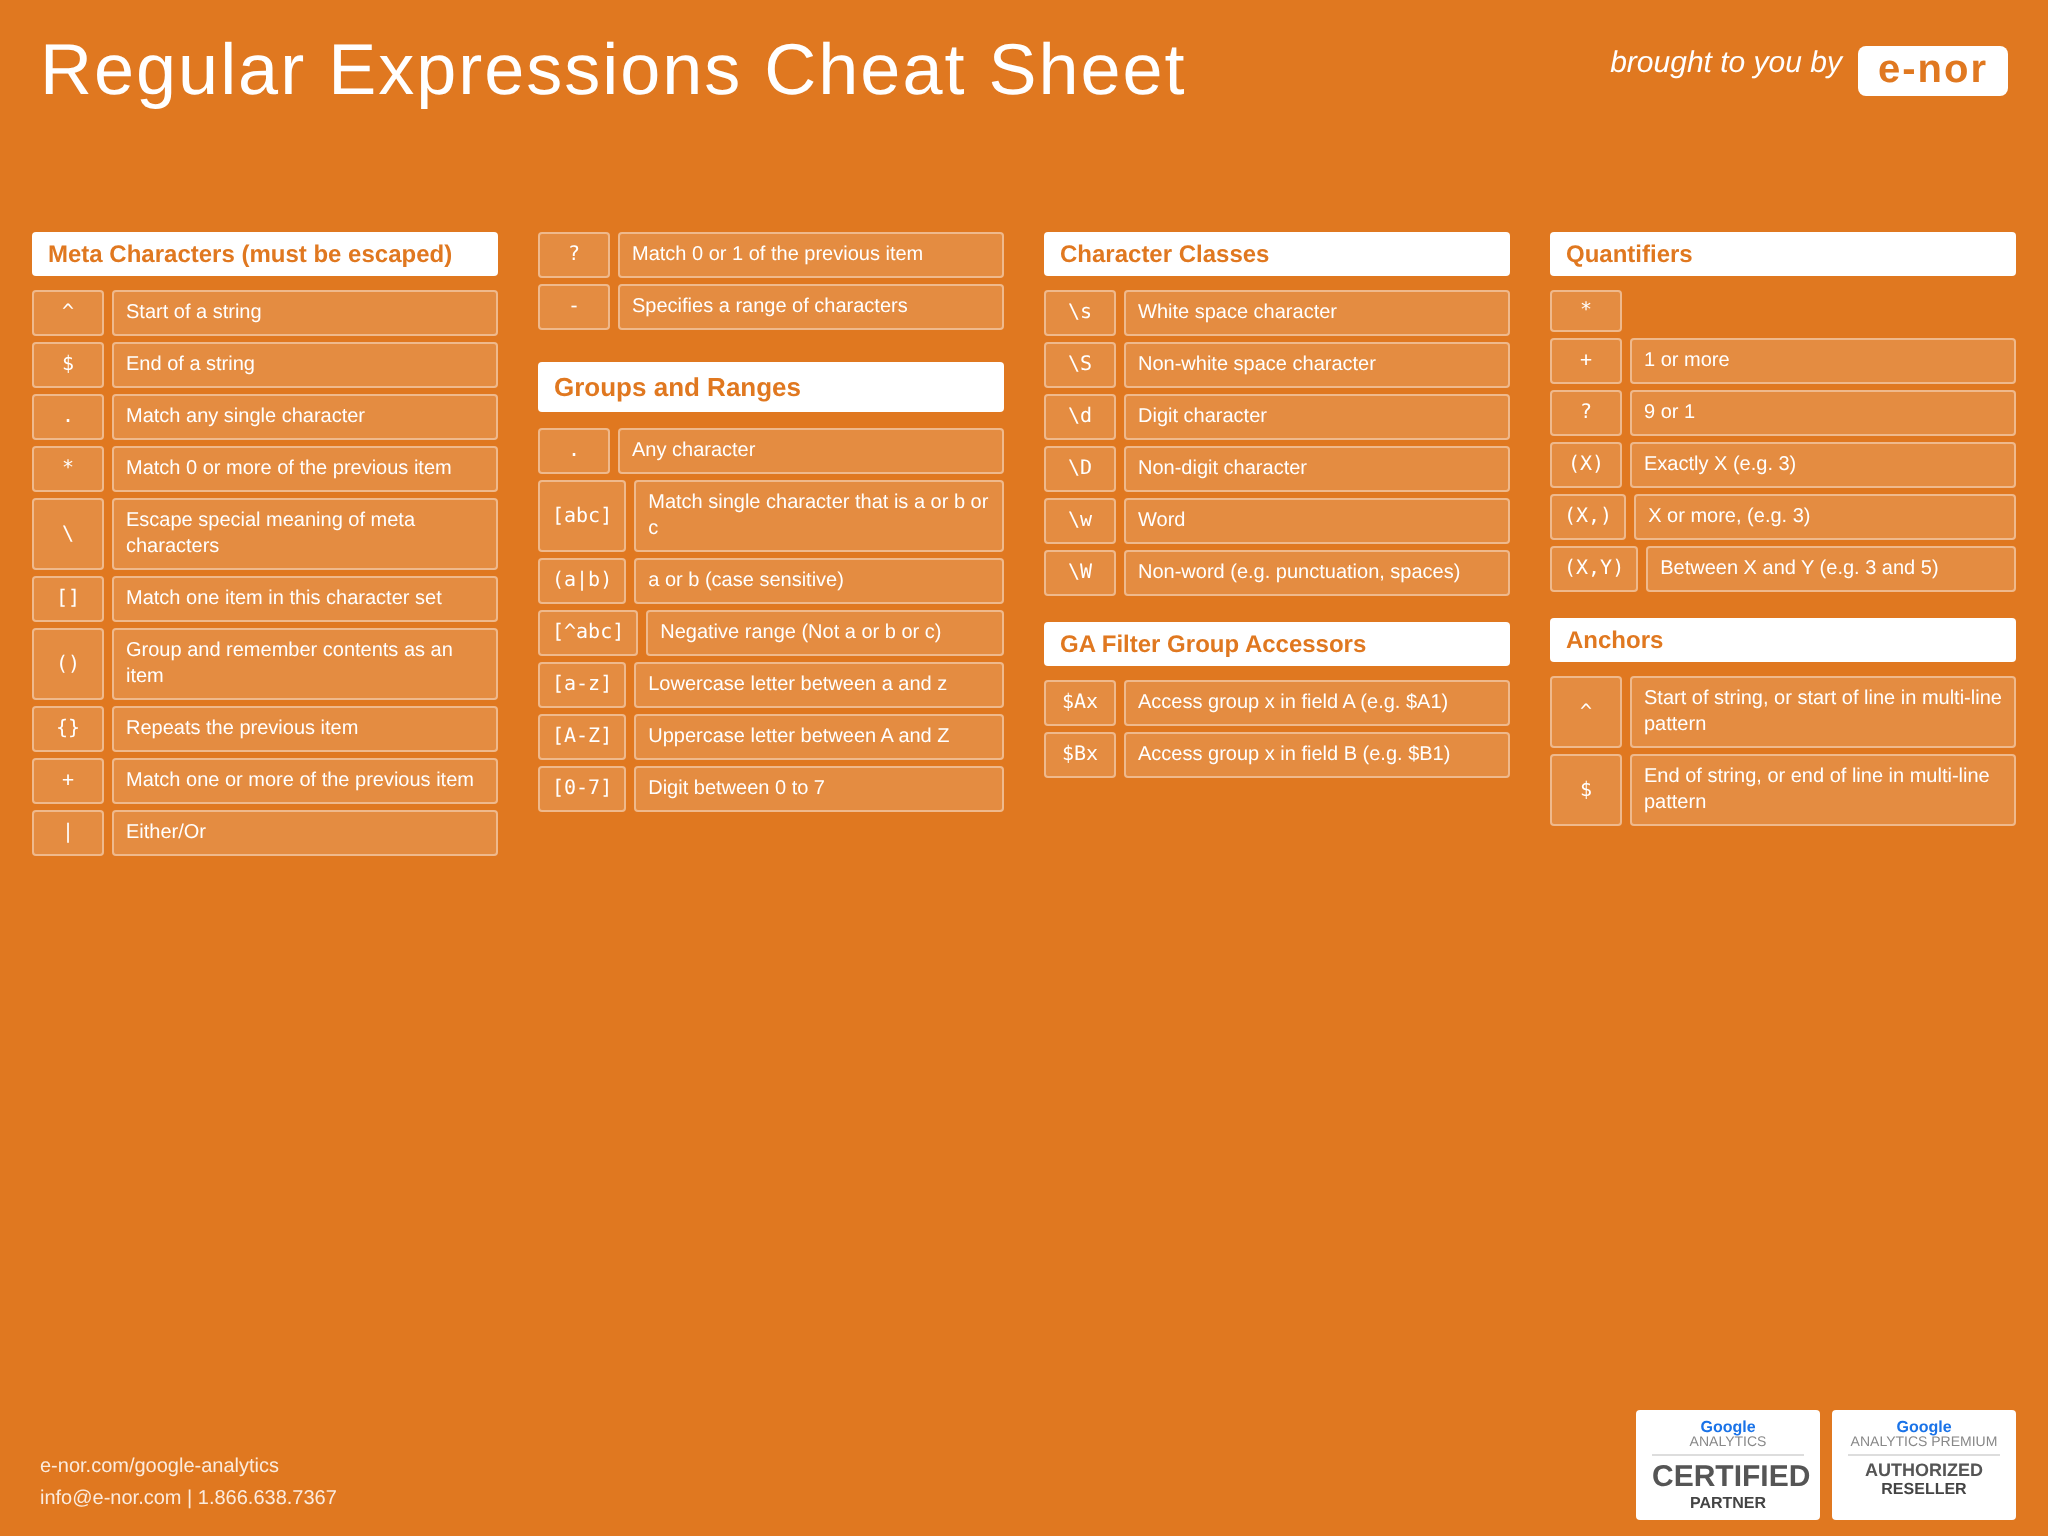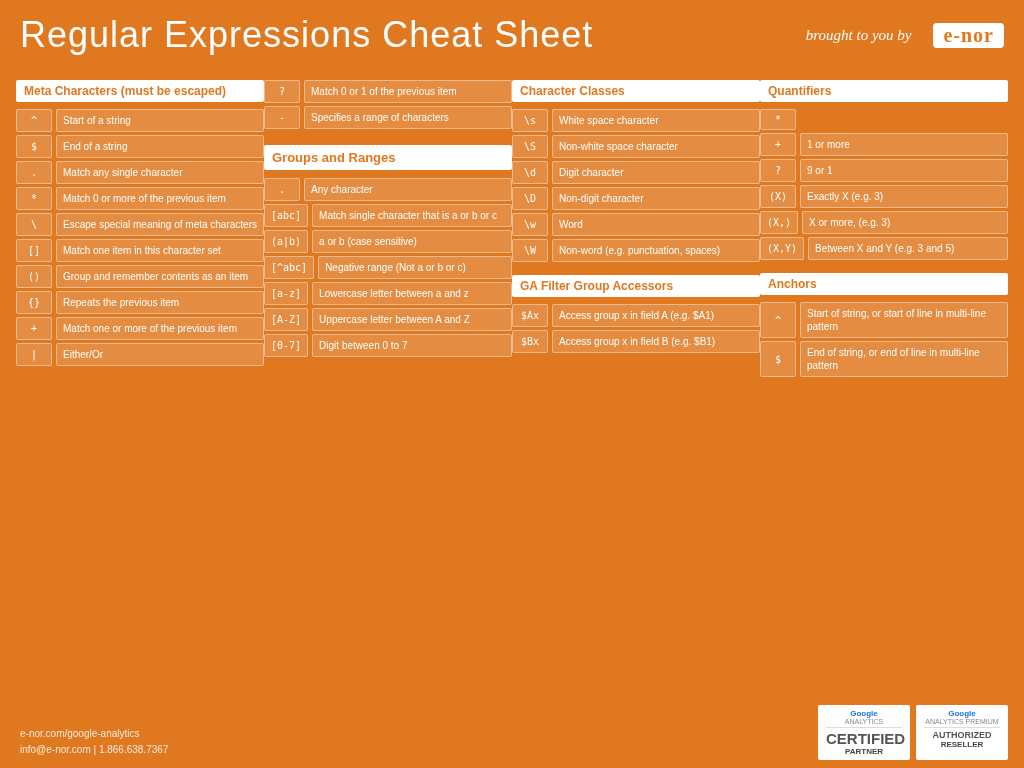--- a/index.html
+++ b/index.html
@@ -25,40 +25,39 @@
       font-weight: 300;
       color: white;
       letter-spacing: 1px;
     }
 
     .header-brand {
       font-style: italic;
       font-size: 15px;
       color: white;
       display: flex;
-      align-items: center;
-      gap: 22px;
-      font-family: Liberation Serif, serif;
+      gap: 8px;
     }
 
     .brand-logo {
       background: white;
       padding: 1px 10px;
       border-radius: 4px;
       font-size: 20px;
       font-weight: bold;
       color: #E07820;
       font-style: normal;
       letter-spacing: 1px;
     }
 
     .main-content {
       display: flex;
-      gap: 0;
+      gap: 20px;
       padding: 16px 16px;
+      margin-top: 36px;
     }
 
     .column {
       flex: 1;
       display: flex;
       flex-direction: column;
       gap: 4px;
     }
 
     .section-header {

